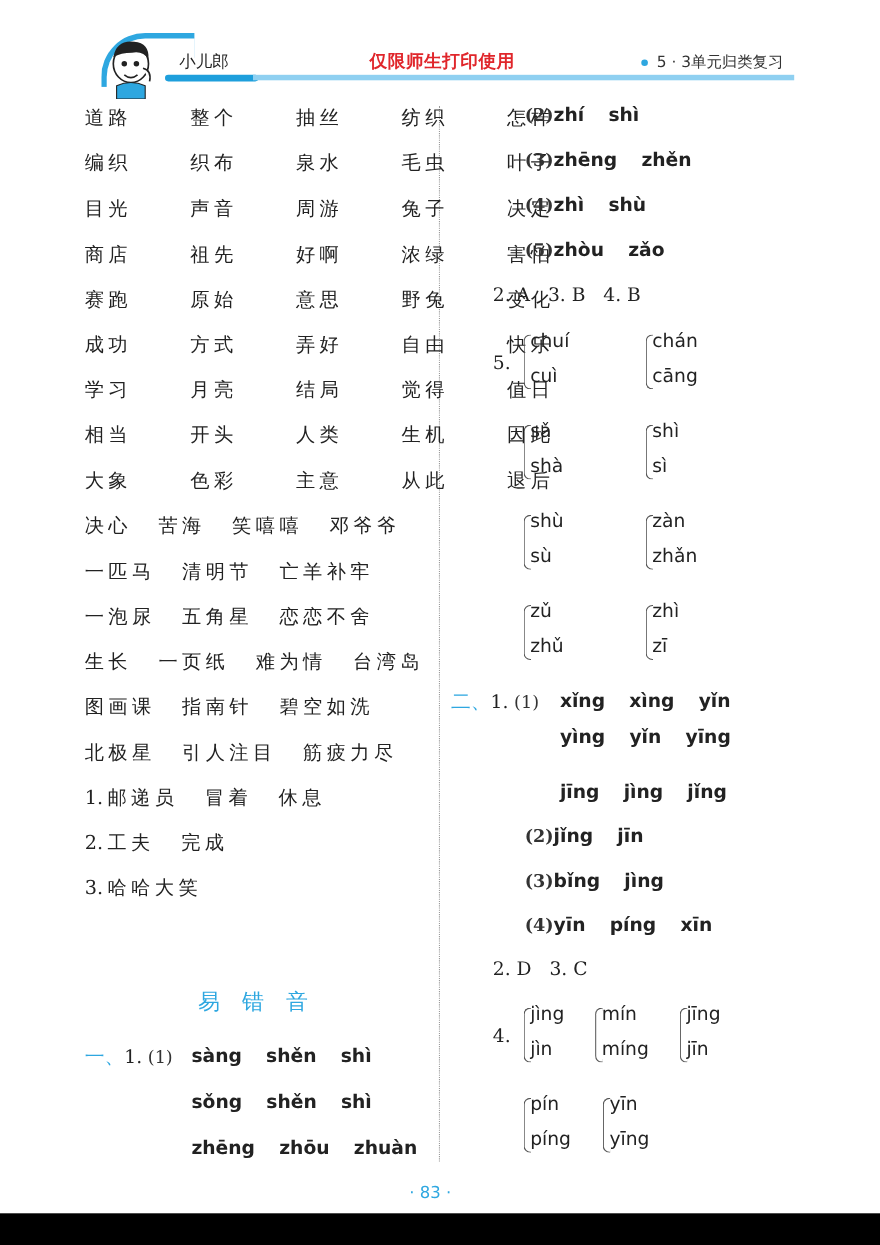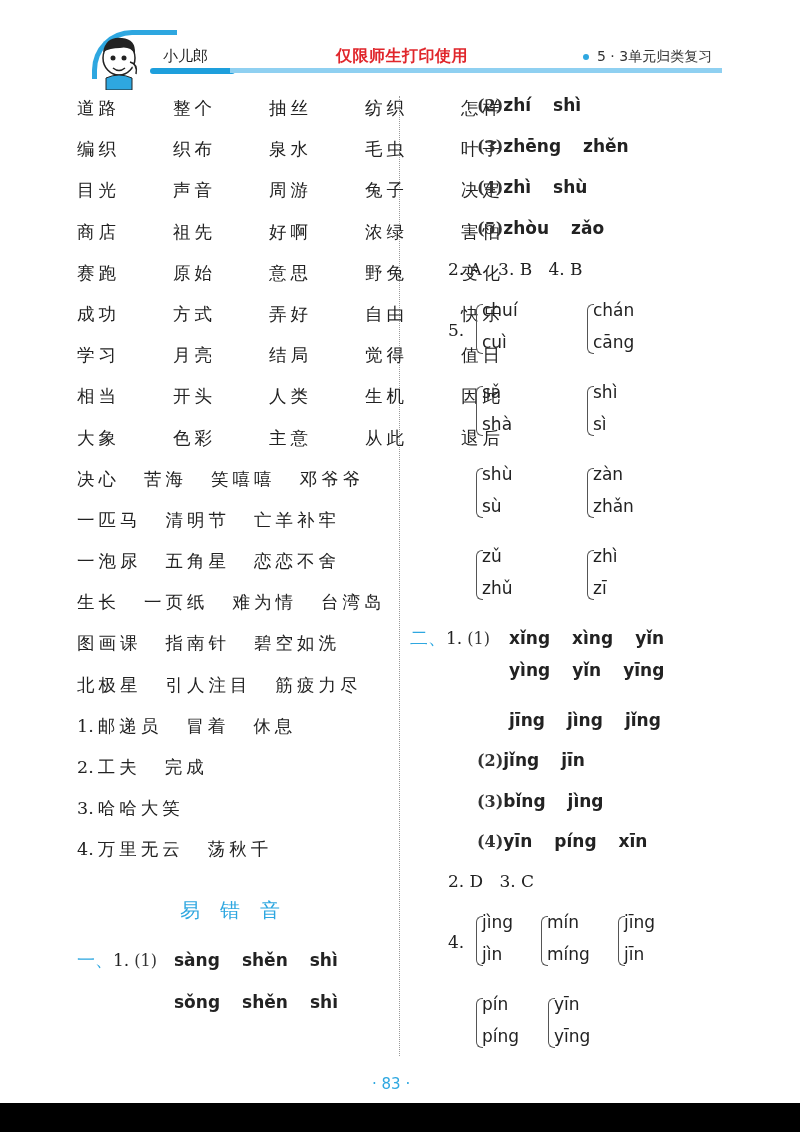--- a/index.html
+++ b/index.html
@@ -126,37 +126,37 @@
 
     <div class="row">
       <span class="num">1.</span><span class="cell">邮递员</span><span class="cell">冒着</span><span class="cell">休息</span>
     </div>
     <div class="row">
       <span class="num">2.</span><span class="cell">工夫</span><span class="cell">完成</span>
     </div>
     <div class="row">
       <span class="num">3.</span><span class="cell">哈哈大笑</span>
     </div>
-    <div class="row">
-      <span class="num">4.</span><span class="cell">万里无云</span><span class="cell">荡秋千</span>
-    </div>
   </div>
 
   <div class="section-title">易错音</div>
 
   <div class="abs" style="left:77px; top:948px;">
     <span class="sec-marker">一、</span><span style="font-size:17px;">1.</span>
     <span class="paren">(1)</span>
   </div>
   <div class="abs pinyin" style="left:174px; top:950px;">
     <span class="py">sàng</span><span class="py">shěn</span><span class="py">shì</span>
   </div>
   <div class="abs pinyin" style="left:174px; top:992px;">
     <span class="py">sǒng</span><span class="py">shěn</span><span class="py">shì</span>
   </div>
+  <div class="abs pinyin" style="left:174px; top:1034px;">
+    <span class="py">zhēng</span><span class="py">zhōu</span><span class="py">zhuàn</span>
+  </div>
 
   <div class="abs pinyin" style="left:477px; top:95px;">
     <span class="paren">(2)</span><span class="py">zhí</span><span class="py">shì</span>
   </div>
   <div class="abs pinyin" style="left:477px; top:136px;">
     <span class="paren">(3)</span><span class="py">zhēng</span><span class="py">zhěn</span>
   </div>
   <div class="abs pinyin" style="left:477px; top:177px;">
     <span class="paren">(4)</span><span class="py">zhì</span><span class="py">shù</span>
   </div>

